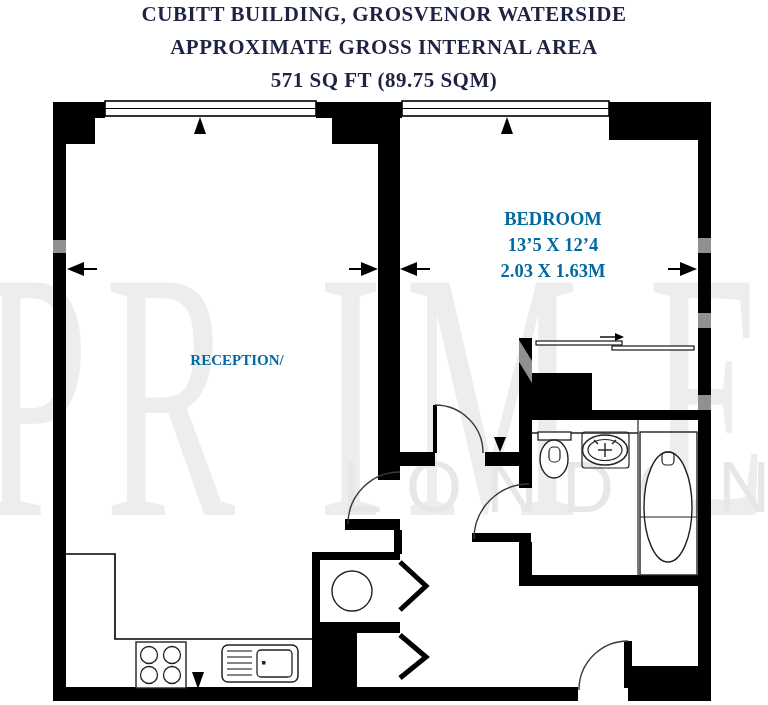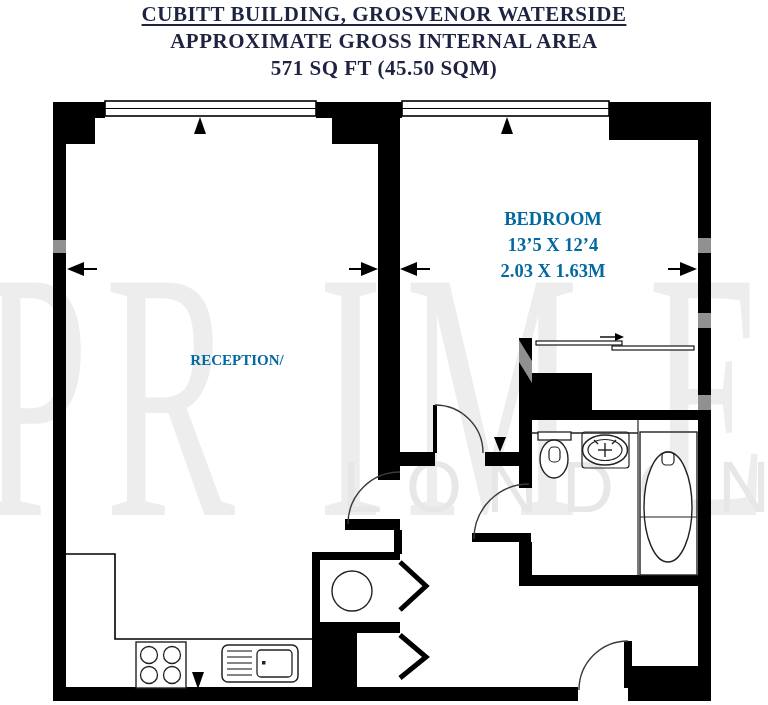--- a/index.html
+++ b/index.html
@@ -10,23 +10,23 @@
              color:#ededed;font-family:"Liberation Serif",serif;
              transform:scaleX(0.55);transform-origin:left top;user-select:none;}
   .wm-london{position:absolute;left:342px;top:448px;font-size:72px;line-height:1.1;
              letter-spacing:24px;color:#e7e7e7;font-family:"Liberation Sans",sans-serif;
              user-select:none;white-space:nowrap;}
   
   .plan{position:absolute;left:0;top:0;z-index:2;}
   
   .title{position:absolute;left:0;top:2px;width:768px;text-align:center;z-index:3;
          color:#1e2342;font-weight:bold;}
-  .title .l1{font-size:21px;letter-spacing:0.5px;text-decoration:underline;
+  .title .l1{font-size:21px;letter-spacing:0.5px;
              text-underline-offset:3px;text-align:center;}
-  .title .l2,.title .l3{font-size:21px;letter-spacing:0.5px;margin-top:2px;}
+  .title .l2,.title .l3{font-size:21px;letter-spacing:0.5px;margin-top:8px;}
   .room-label{position:absolute;z-index:3;color:#0369a1;font-weight:bold;
               text-align:center;white-space:nowrap;}
   .room-label.reception{left:87px;top:348px;width:300px;font-size:15px;line-height:25px;}
   .room-label.bedroom{left:403px;top:206px;width:300px;font-size:18.5px;line-height:26px;}
 </style>
 </head>
 <body>
 
 <div class="page">
 
@@ -179,21 +179,21 @@
       <rect x="640" y="432" width="57" height="143" stroke-width="1.4"></rect>
       <ellipse cx="668" cy="507" rx="24" ry="55" fill="#fff" stroke-width="1.4"></ellipse>
       <rect x="662" y="452" width="12" height="13" rx="4" stroke-width="1.2"></rect>
       <line x1="640" y1="517" x2="697" y2="517" stroke-width="1.1"></line>
     </g>
   </svg>
 
   <div class="title">
     <div class="l1">CUBITT BUILDING, GROSVENOR WATERSIDE</div>
     <div class="l2">APPROXIMATE GROSS INTERNAL AREA</div>
-    <div class="l3">571 SQ FT (45.50 SQM)</div>
+    <div class="l3">571 SQ FT (89.75 SQM)</div>
   </div>
 
   <div class="room-label reception">
     <div>RECEPTION/</div>
   </div>
 
   <div class="room-label bedroom">
     <div>BEDROOM</div>
     <div>13’5 X 12’4</div>
     <div>2.03 X 1.63M</div>

